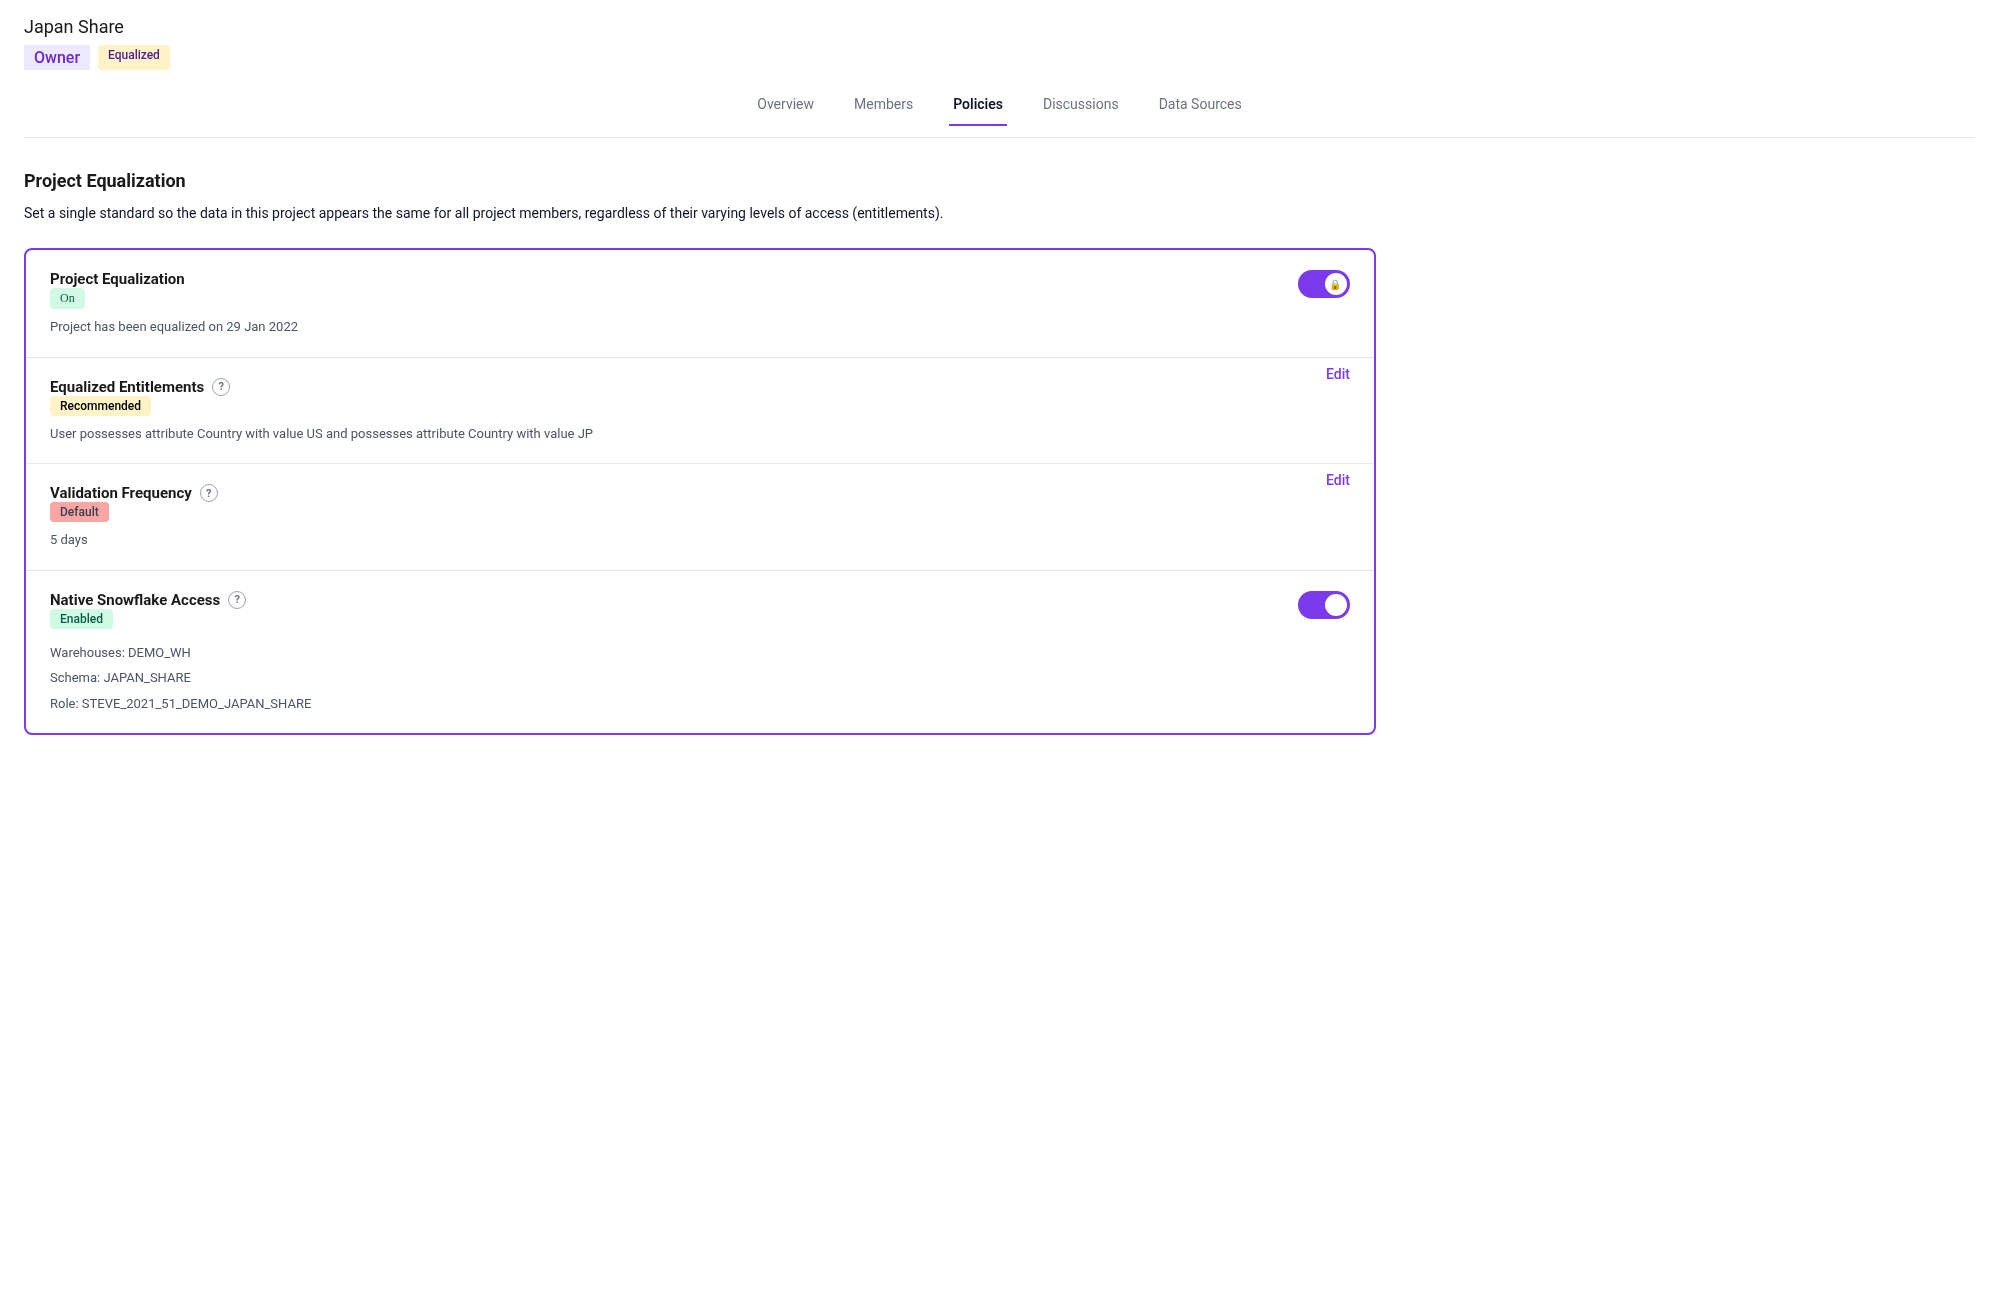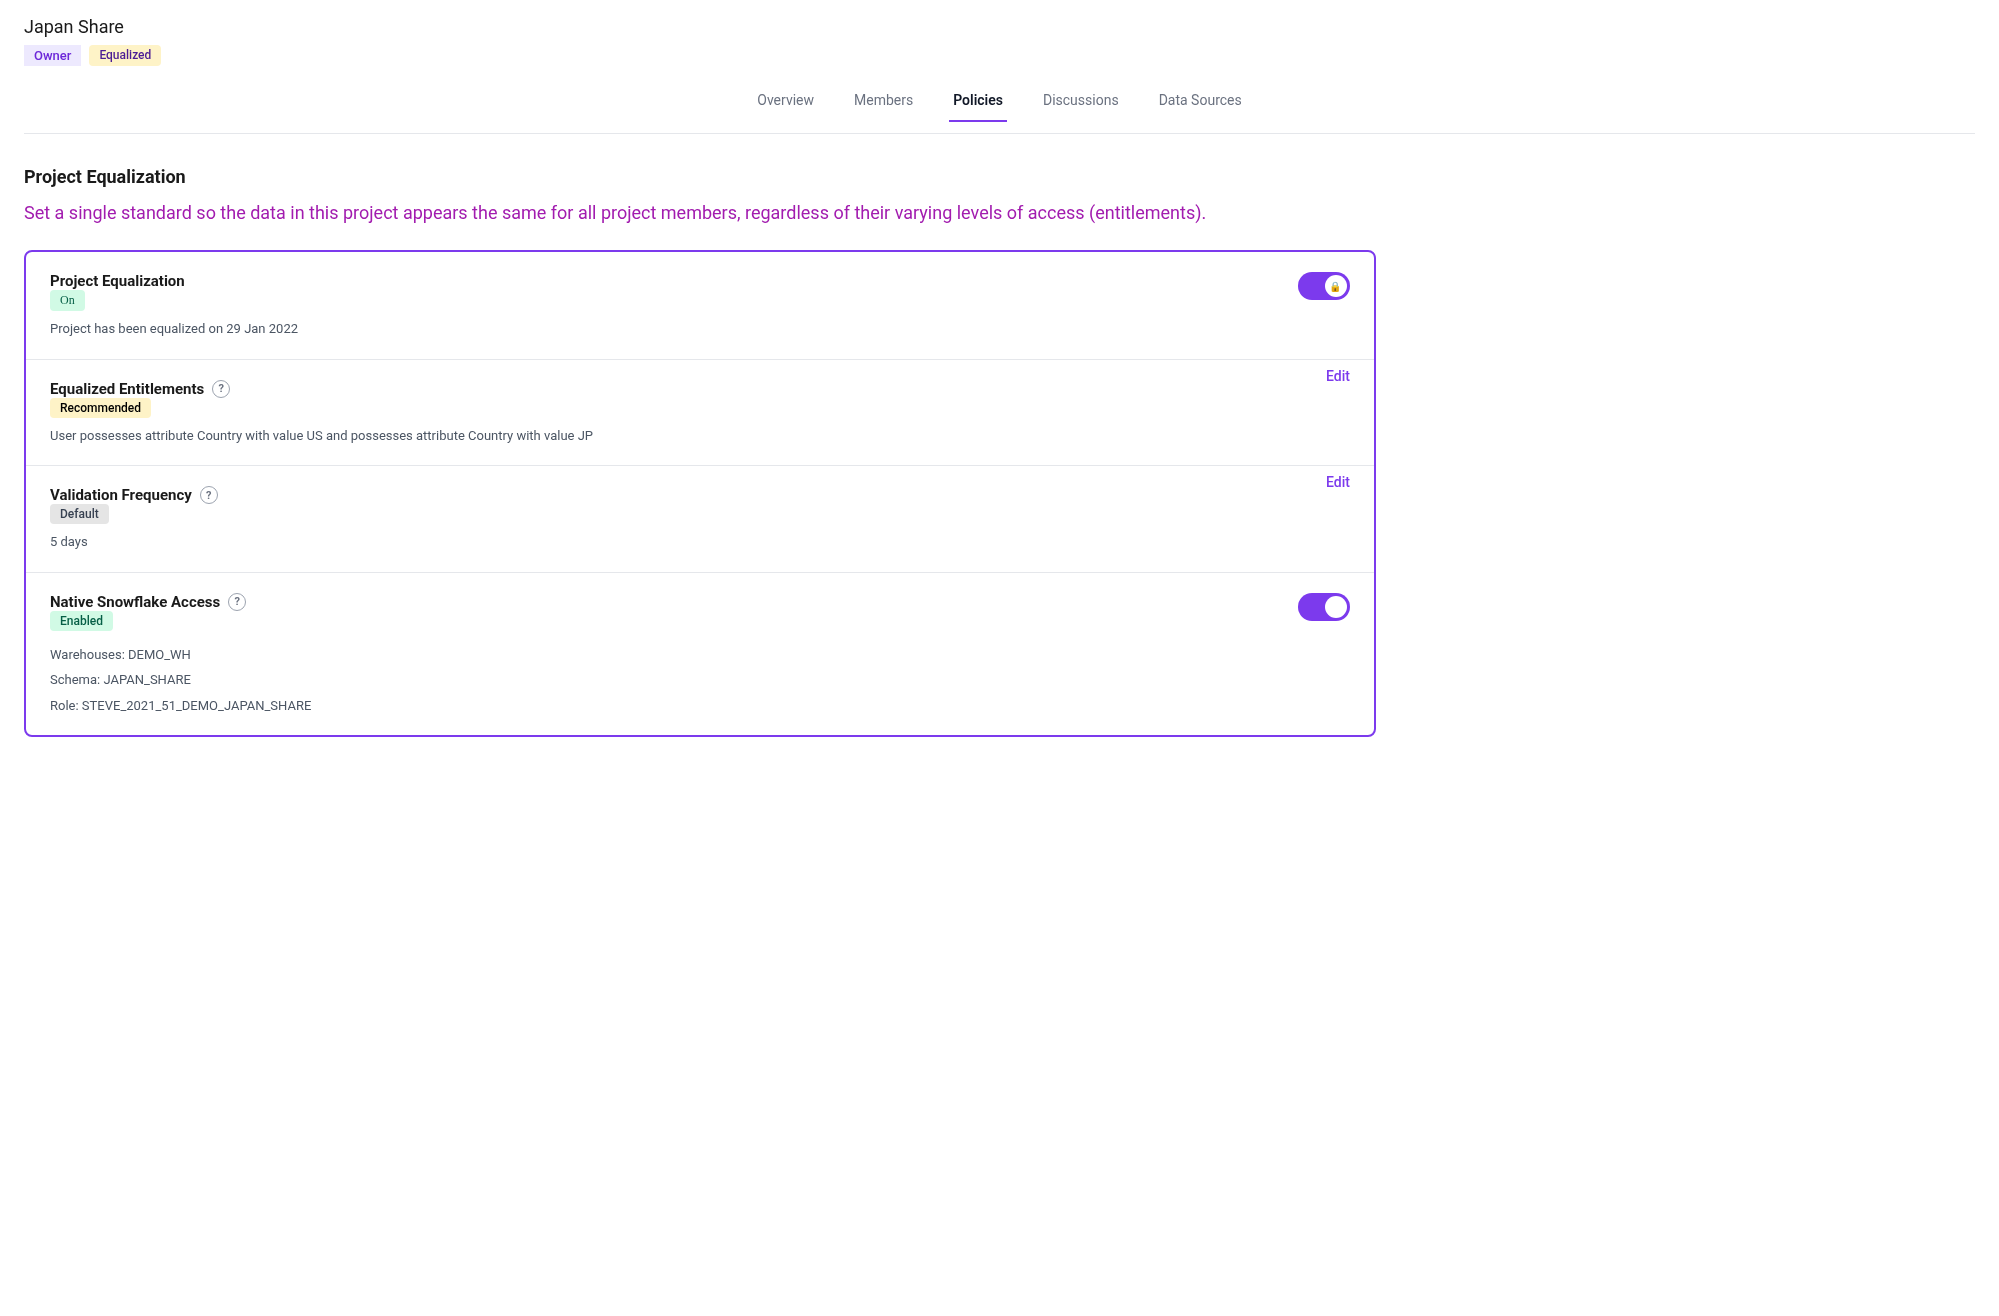--- a/index.html
+++ b/index.html
@@ -22,21 +22,21 @@
     .header-badges {
       display: flex;
       gap: 8px;
       margin-bottom: 16px;
     }
     .badge-owner {
       background: #ede9fe;
       color: #6d28d9;
       padding: 3px 10px;
       border-radius: 0;
-      font-size: 13px;
+      font-size: 16px;
       font-weight: 500;
     }
     .badge-equalized {
       background: #fef3c7;
       color: #4c1d95;
       padding: 3px 10px;
       border-radius: 4px;
       font-size: 12px;
       font-weight: 500;
     }
@@ -68,22 +68,22 @@
     .main-content {
       padding: 32px 24px;
       max-width: 1400px;
     }
     .section-title {
       font-size: 18px;
       font-weight: 700;
       margin-bottom: 12px;
     }
     .section-description {
-      color: #a21caf;
-      font-size: 18px;
+      color: #0f172a;
+      font-size: 14px;
       margin-bottom: 24px;
       line-height: 1.5;
     }
 
     
     .policy-card {
       border: 2px solid #7c3aed;
       border-radius: 8px;
       overflow: hidden;
     }
@@ -121,21 +121,21 @@
       background: #fef3c7;
       color: #000000;
       padding: 3px 10px;
       border-radius: 4px;
       font-size: 12px;
       font-weight: 500;
       display: inline-block;
       margin-bottom: 8px;
     }
     .status-default {
-      background: #e5e5e5;
+      background: #fca5a5;
       color: #374151;
       padding: 3px 10px;
       border-radius: 4px;
       font-size: 12px;
       font-weight: 500;
       display: inline-block;
       margin-bottom: 8px;
     }
     .status-enabled {
       background: #d1fae5;

